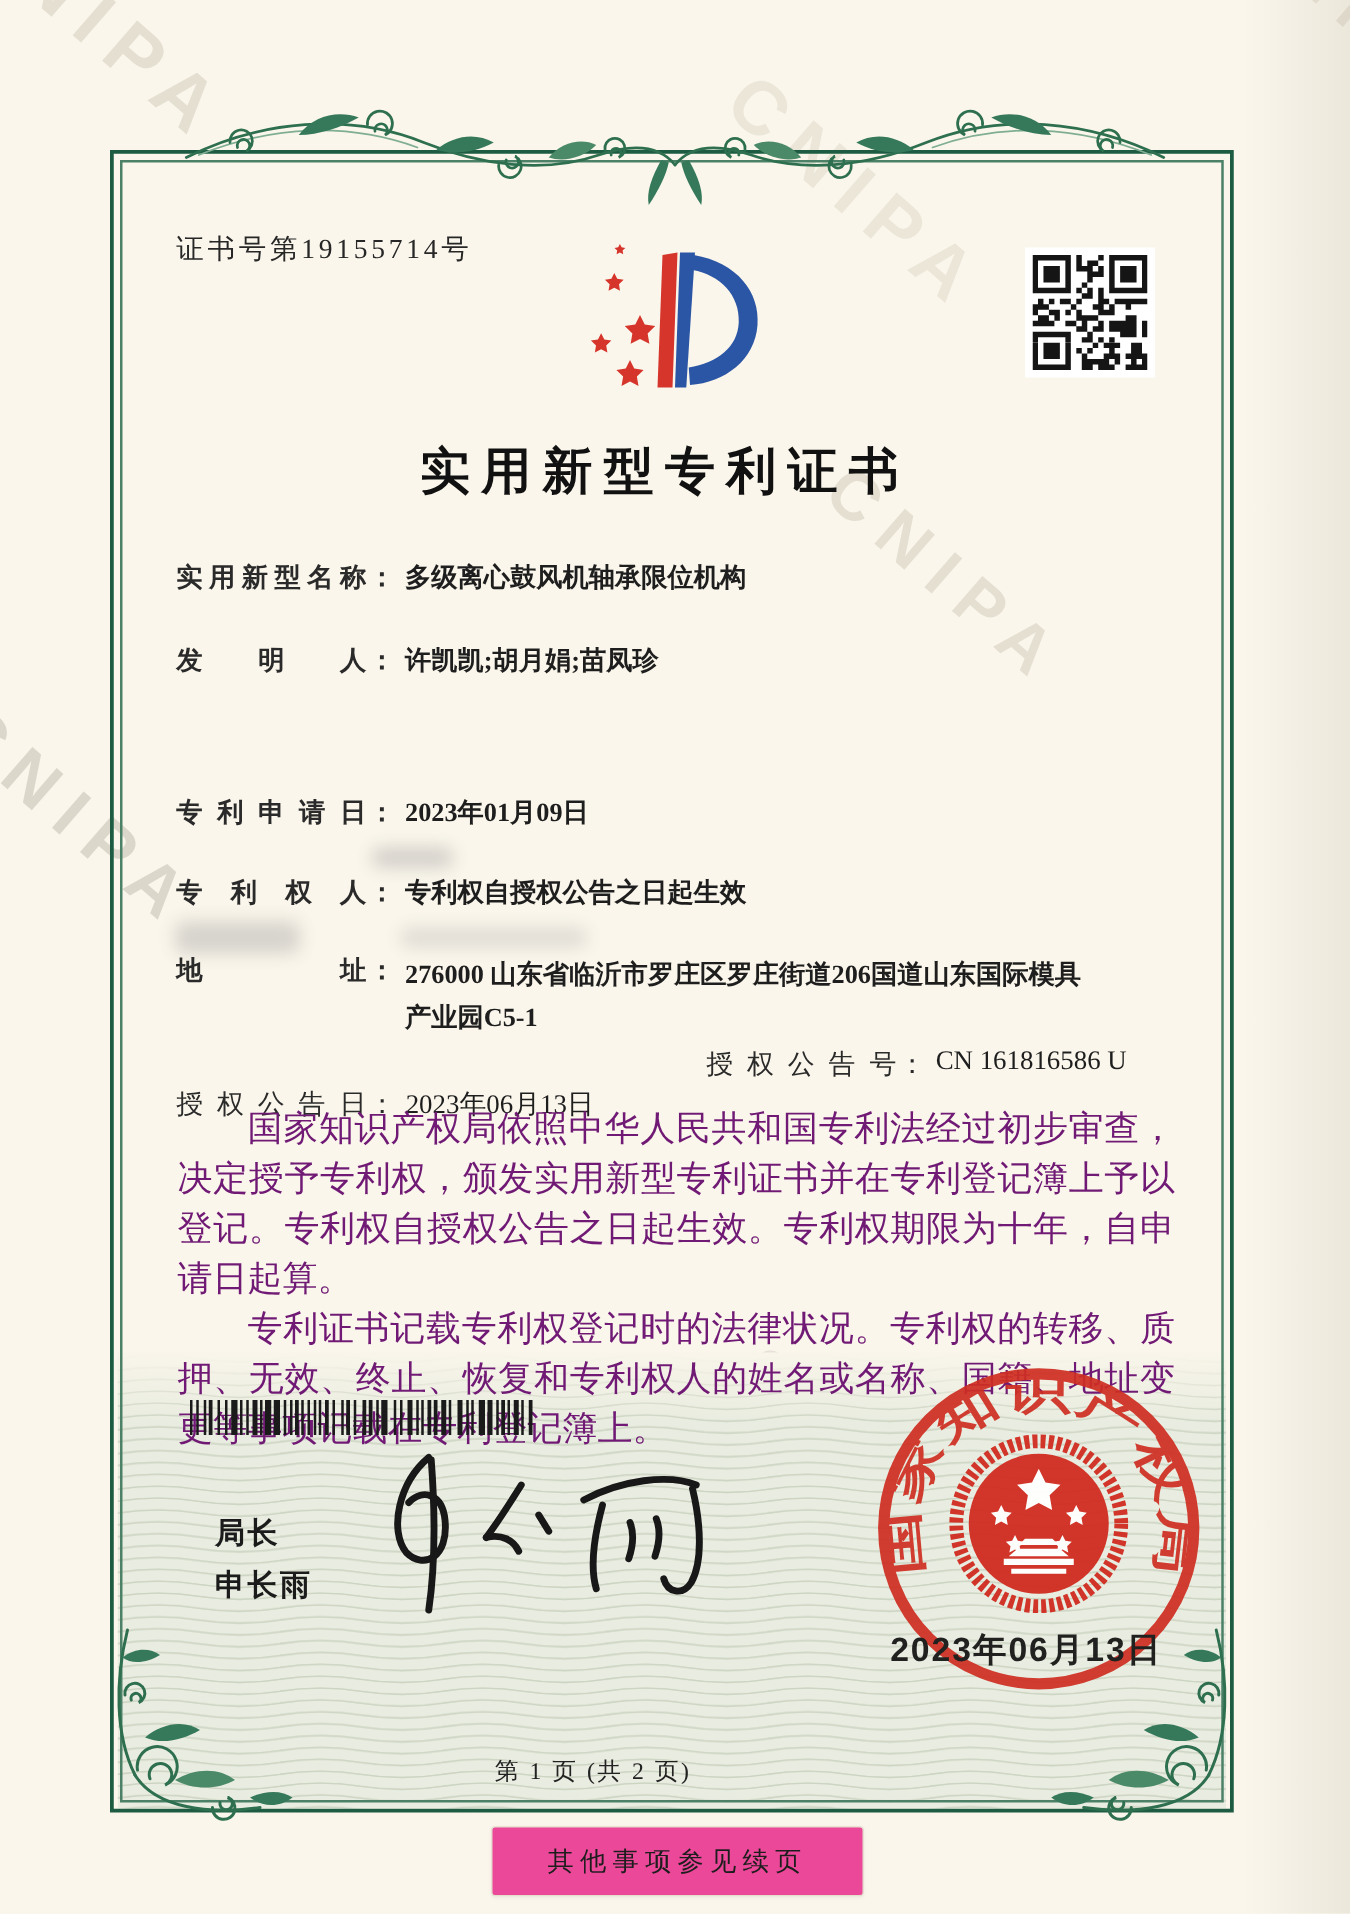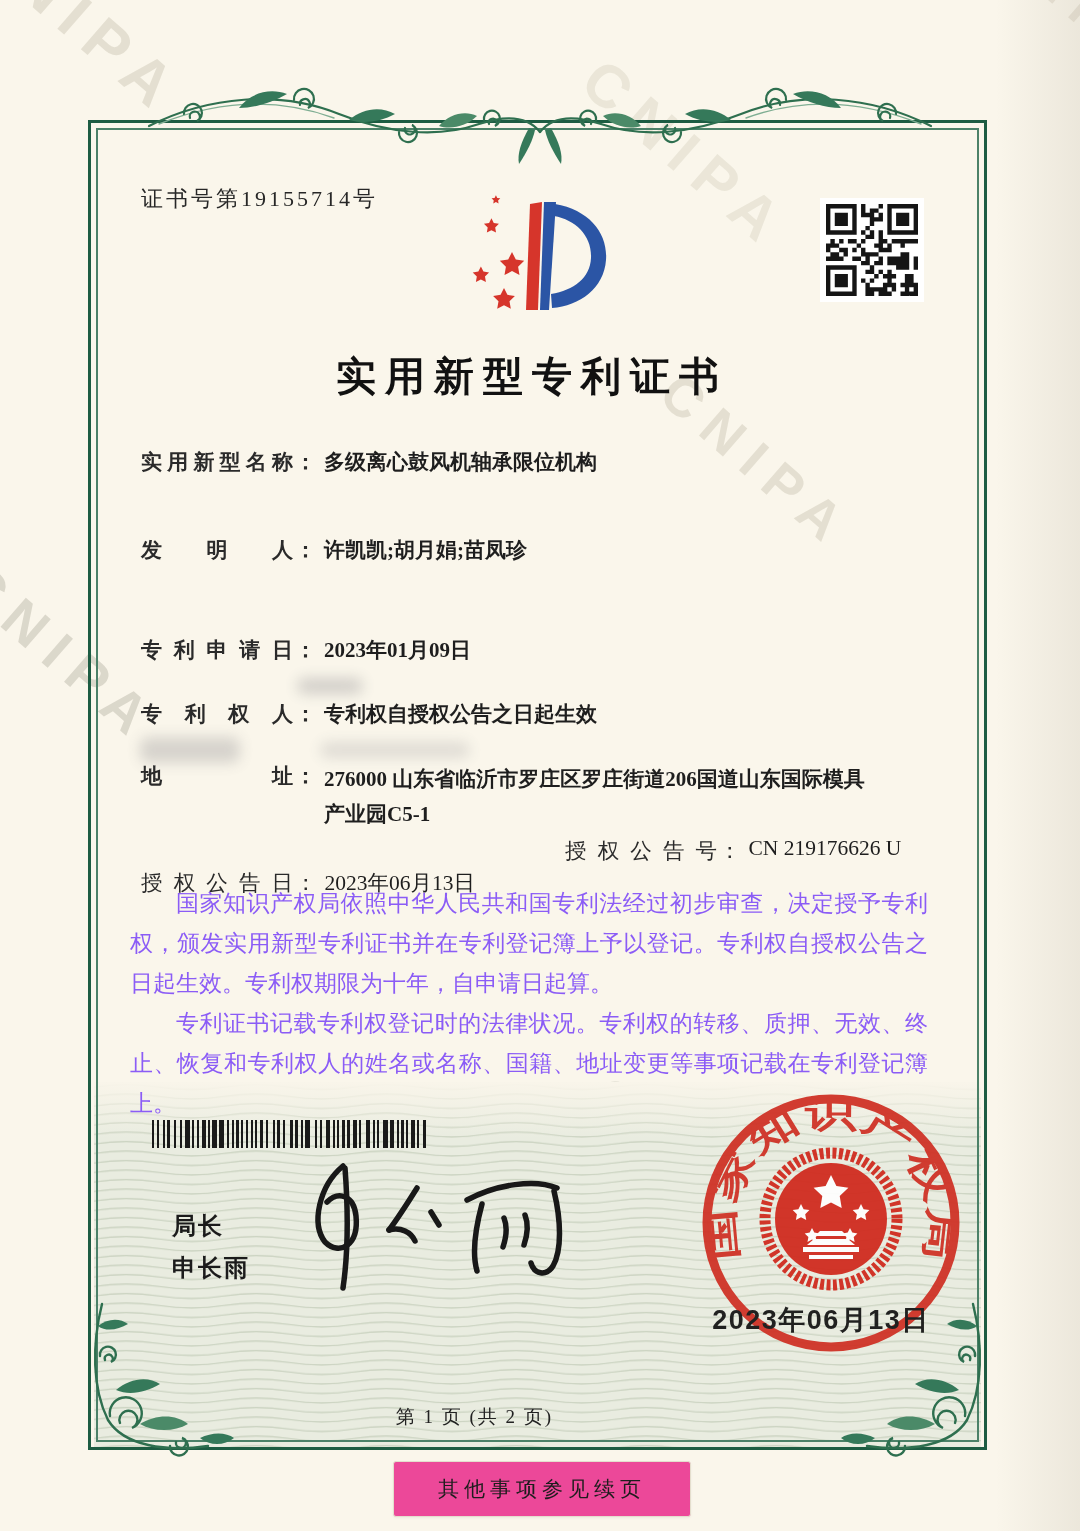--- a/index.html
+++ b/index.html
@@ -29,22 +29,22 @@
 
   
   .frow{position:absolute;left:141px;font-size:21px;color:#222;white-space:nowrap;font-weight:bold;}
   .f-label{display:inline-block;width:152px;text-align:justify;text-align-last:justify;color:#2a2a2a;vertical-align:top;}
   .f-colon{display:inline-block;margin:0 8px 0 2px;color:#2a2a2a;vertical-align:top;}
   .f-value{display:inline-block;color:#1e1e1e;vertical-align:top;}
   .f-value.wrap{white-space:normal;width:560px;line-height:35px;}
   .frow2{position:absolute;font-size:21.5px;color:#222;white-space:nowrap;}
 
   
-  .paras{position:absolute;left:130px;top:884px;width:798px;font-size:23px;line-height:40px;
-         color:#8b5cf6;text-align:justify;}
+  .paras{position:absolute;left:142px;top:884px;width:798px;font-size:28px;line-height:40px;
+         color:#701a75;text-align:justify;}
   .paras p{margin:0;text-indent:2em;}
 
   
   .barcode{position:absolute;left:152px;top:1120px;}
 
   
   .signer-title{position:absolute;left:172px;top:1210px;font-size:24px;color:#1b1b1b;font-weight:600;letter-spacing:2px;text-align:right;}
   .signer-name{position:absolute;left:172px;top:1252px;font-size:24px;color:#1b1b1b;font-weight:600;letter-spacing:2px;}
   .signature{position:absolute;left:255px;top:1158px;pointer-events:none;}
 
@@ -161,37 +161,37 @@
     <svg id="qr-svg" width="92" height="92" viewBox="0 0 92 92">
         <path d="M0.00,0.00h4.38v4.38h-4.38zM0.00,4.38h4.38v4.38h-4.38zM0.00,8.76h4.38v4.38h-4.38zM0.00,13.14h4.38v4.38h-4.38zM0.00,17.52h4.38v4.38h-4.38zM0.00,21.90h4.38v4.38h-4.38zM0.00,26.29h4.38v4.38h-4.38zM4.38,0.00h4.38v4.38h-4.38zM4.38,26.29h4.38v4.38h-4.38zM8.76,0.00h4.38v4.38h-4.38zM8.76,8.76h4.38v4.38h-4.38zM8.76,13.14h4.38v4.38h-4.38zM8.76,17.52h4.38v4.38h-4.38zM8.76,26.29h4.38v4.38h-4.38zM13.14,0.00h4.38v4.38h-4.38zM13.14,8.76h4.38v4.38h-4.38zM13.14,13.14h4.38v4.38h-4.38zM13.14,17.52h4.38v4.38h-4.38zM13.14,26.29h4.38v4.38h-4.38zM17.52,0.00h4.38v4.38h-4.38zM17.52,8.76h4.38v4.38h-4.38zM17.52,13.14h4.38v4.38h-4.38zM17.52,17.52h4.38v4.38h-4.38zM17.52,26.29h4.38v4.38h-4.38zM21.90,0.00h4.38v4.38h-4.38zM21.90,26.29h4.38v4.38h-4.38zM26.29,0.00h4.38v4.38h-4.38zM26.29,4.38h4.38v4.38h-4.38zM26.29,8.76h4.38v4.38h-4.38zM26.29,13.14h4.38v4.38h-4.38zM26.29,17.52h4.38v4.38h-4.38zM26.29,21.90h4.38v4.38h-4.38zM26.29,26.29h4.38v4.38h-4.38zM61.33,0.00h4.38v4.38h-4.38zM61.33,4.38h4.38v4.38h-4.38zM61.33,8.76h4.38v4.38h-4.38zM61.33,13.14h4.38v4.38h-4.38zM61.33,17.52h4.38v4.38h-4.38zM61.33,21.90h4.38v4.38h-4.38zM61.33,26.29h4.38v4.38h-4.38zM65.71,0.00h4.38v4.38h-4.38zM65.71,26.29h4.38v4.38h-4.38zM70.10,0.00h4.38v4.38h-4.38zM70.10,8.76h4.38v4.38h-4.38zM70.10,13.14h4.38v4.38h-4.38zM70.10,17.52h4.38v4.38h-4.38zM70.10,26.29h4.38v4.38h-4.38zM74.48,0.00h4.38v4.38h-4.38zM74.48,8.76h4.38v4.38h-4.38zM74.48,13.14h4.38v4.38h-4.38zM74.48,17.52h4.38v4.38h-4.38zM74.48,26.29h4.38v4.38h-4.38zM78.86,0.00h4.38v4.38h-4.38zM78.86,8.76h4.38v4.38h-4.38zM78.86,13.14h4.38v4.38h-4.38zM78.86,17.52h4.38v4.38h-4.38zM78.86,26.29h4.38v4.38h-4.38zM83.24,0.00h4.38v4.38h-4.38zM83.24,26.29h4.38v4.38h-4.38zM87.62,0.00h4.38v4.38h-4.38zM87.62,4.38h4.38v4.38h-4.38zM87.62,8.76h4.38v4.38h-4.38zM87.62,13.14h4.38v4.38h-4.38zM87.62,17.52h4.38v4.38h-4.38zM87.62,21.90h4.38v4.38h-4.38zM87.62,26.29h4.38v4.38h-4.38zM0.00,61.33h4.38v4.38h-4.38zM0.00,65.71h4.38v4.38h-4.38zM0.00,70.10h4.38v4.38h-4.38zM0.00,74.48h4.38v4.38h-4.38zM0.00,78.86h4.38v4.38h-4.38zM0.00,83.24h4.38v4.38h-4.38zM0.00,87.62h4.38v4.38h-4.38zM4.38,61.33h4.38v4.38h-4.38zM4.38,87.62h4.38v4.38h-4.38zM8.76,61.33h4.38v4.38h-4.38zM8.76,70.10h4.38v4.38h-4.38zM8.76,74.48h4.38v4.38h-4.38zM8.76,78.86h4.38v4.38h-4.38zM8.76,87.62h4.38v4.38h-4.38zM13.14,61.33h4.38v4.38h-4.38zM13.14,70.10h4.38v4.38h-4.38zM13.14,74.48h4.38v4.38h-4.38zM13.14,78.86h4.38v4.38h-4.38zM13.14,87.62h4.38v4.38h-4.38zM17.52,61.33h4.38v4.38h-4.38zM17.52,70.10h4.38v4.38h-4.38zM17.52,74.48h4.38v4.38h-4.38zM17.52,78.86h4.38v4.38h-4.38zM17.52,87.62h4.38v4.38h-4.38zM21.90,61.33h4.38v4.38h-4.38zM21.90,87.62h4.38v4.38h-4.38zM26.29,61.33h4.38v4.38h-4.38zM26.29,65.71h4.38v4.38h-4.38zM26.29,70.10h4.38v4.38h-4.38zM26.29,74.48h4.38v4.38h-4.38zM26.29,78.86h4.38v4.38h-4.38zM26.29,83.24h4.38v4.38h-4.38zM26.29,87.62h4.38v4.38h-4.38zM35.05,26.29h4.38v4.38h-4.38zM26.29,35.05h4.38v4.38h-4.38zM43.81,26.29h4.38v4.38h-4.38zM26.29,43.81h4.38v4.38h-4.38zM52.57,26.29h4.38v4.38h-4.38zM26.29,52.57h4.38v4.38h-4.38zM35.05,0.00h4.38v4.38h-4.38zM52.57,0.00h4.38v4.38h-4.38zM35.05,4.38h4.38v4.38h-4.38zM43.81,4.38h4.38v4.38h-4.38zM48.19,4.38h4.38v4.38h-4.38zM35.05,8.76h4.38v4.38h-4.38zM39.43,8.76h4.38v4.38h-4.38zM43.81,8.76h4.38v4.38h-4.38zM52.57,8.76h4.38v4.38h-4.38zM43.81,13.14h4.38v4.38h-4.38zM48.19,13.14h4.38v4.38h-4.38zM52.57,13.14h4.38v4.38h-4.38zM43.81,17.52h4.38v4.38h-4.38zM39.43,21.90h4.38v4.38h-4.38zM39.43,30.67h4.38v4.38h-4.38zM43.81,30.67h4.38v4.38h-4.38zM52.57,30.67h4.38v4.38h-4.38zM4.38,35.05h4.38v4.38h-4.38zM13.14,35.05h4.38v4.38h-4.38zM21.90,35.05h4.38v4.38h-4.38zM35.05,35.05h4.38v4.38h-4.38zM52.57,35.05h4.38v4.38h-4.38zM56.95,35.05h4.38v4.38h-4.38zM65.71,35.05h4.38v4.38h-4.38zM70.10,35.05h4.38v4.38h-4.38zM74.48,35.05h4.38v4.38h-4.38zM78.86,35.05h4.38v4.38h-4.38zM83.24,35.05h4.38v4.38h-4.38zM87.62,35.05h4.38v4.38h-4.38zM0.00,39.43h4.38v4.38h-4.38zM4.38,39.43h4.38v4.38h-4.38zM8.76,39.43h4.38v4.38h-4.38zM30.67,39.43h4.38v4.38h-4.38zM48.19,39.43h4.38v4.38h-4.38zM52.57,39.43h4.38v4.38h-4.38zM61.33,39.43h4.38v4.38h-4.38zM74.48,39.43h4.38v4.38h-4.38zM0.00,43.81h4.38v4.38h-4.38zM13.14,43.81h4.38v4.38h-4.38zM17.52,43.81h4.38v4.38h-4.38zM35.05,43.81h4.38v4.38h-4.38zM52.57,43.81h4.38v4.38h-4.38zM56.95,43.81h4.38v4.38h-4.38zM61.33,43.81h4.38v4.38h-4.38zM4.38,48.19h4.38v4.38h-4.38zM8.76,48.19h4.38v4.38h-4.38zM17.52,48.19h4.38v4.38h-4.38zM35.05,48.19h4.38v4.38h-4.38zM39.43,48.19h4.38v4.38h-4.38zM43.81,48.19h4.38v4.38h-4.38zM48.19,48.19h4.38v4.38h-4.38zM74.48,48.19h4.38v4.38h-4.38zM78.86,48.19h4.38v4.38h-4.38zM0.00,52.57h4.38v4.38h-4.38zM4.38,52.57h4.38v4.38h-4.38zM8.76,52.57h4.38v4.38h-4.38zM13.14,52.57h4.38v4.38h-4.38zM30.67,52.57h4.38v4.38h-4.38zM39.43,52.57h4.38v4.38h-4.38zM52.57,52.57h4.38v4.38h-4.38zM61.33,52.57h4.38v4.38h-4.38zM65.71,52.57h4.38v4.38h-4.38zM70.10,52.57h4.38v4.38h-4.38zM74.48,52.57h4.38v4.38h-4.38zM78.86,52.57h4.38v4.38h-4.38zM87.62,52.57h4.38v4.38h-4.38zM35.05,56.95h4.38v4.38h-4.38zM39.43,56.95h4.38v4.38h-4.38zM48.19,56.95h4.38v4.38h-4.38zM52.57,56.95h4.38v4.38h-4.38zM61.33,56.95h4.38v4.38h-4.38zM65.71,56.95h4.38v4.38h-4.38zM70.10,56.95h4.38v4.38h-4.38zM74.48,56.95h4.38v4.38h-4.38zM78.86,56.95h4.38v4.38h-4.38zM87.62,56.95h4.38v4.38h-4.38zM43.81,61.33h4.38v4.38h-4.38zM70.10,61.33h4.38v4.38h-4.38zM74.48,61.33h4.38v4.38h-4.38zM78.86,61.33h4.38v4.38h-4.38zM87.62,61.33h4.38v4.38h-4.38zM39.43,65.71h4.38v4.38h-4.38zM43.81,65.71h4.38v4.38h-4.38zM52.57,65.71h4.38v4.38h-4.38zM61.33,65.71h4.38v4.38h-4.38zM48.19,70.10h4.38v4.38h-4.38zM56.95,70.10h4.38v4.38h-4.38zM61.33,70.10h4.38v4.38h-4.38zM65.71,70.10h4.38v4.38h-4.38zM78.86,70.10h4.38v4.38h-4.38zM83.24,70.10h4.38v4.38h-4.38zM35.05,74.48h4.38v4.38h-4.38zM43.81,74.48h4.38v4.38h-4.38zM61.33,74.48h4.38v4.38h-4.38zM78.86,74.48h4.38v4.38h-4.38zM83.24,74.48h4.38v4.38h-4.38zM39.43,78.86h4.38v4.38h-4.38zM56.95,78.86h4.38v4.38h-4.38zM61.33,78.86h4.38v4.38h-4.38zM65.71,78.86h4.38v4.38h-4.38zM74.48,78.86h4.38v4.38h-4.38zM78.86,78.86h4.38v4.38h-4.38zM83.24,78.86h4.38v4.38h-4.38zM87.62,78.86h4.38v4.38h-4.38zM39.43,83.24h4.38v4.38h-4.38zM43.81,83.24h4.38v4.38h-4.38zM48.19,83.24h4.38v4.38h-4.38zM52.57,83.24h4.38v4.38h-4.38zM56.95,83.24h4.38v4.38h-4.38zM65.71,83.24h4.38v4.38h-4.38zM78.86,83.24h4.38v4.38h-4.38zM87.62,83.24h4.38v4.38h-4.38zM39.43,87.62h4.38v4.38h-4.38zM43.81,87.62h4.38v4.38h-4.38zM52.57,87.62h4.38v4.38h-4.38zM56.95,87.62h4.38v4.38h-4.38zM61.33,87.62h4.38v4.38h-4.38zM74.48,87.62h4.38v4.38h-4.38zM78.86,87.62h4.38v4.38h-4.38zM83.24,87.62h4.38v4.38h-4.38zM87.62,87.62h4.38v4.38h-4.38z" fill="#151515"></path>
       </svg>
   </div>
 
   <div class="title">实用新型专利证书</div>
 
   <div class="frow" style="top:448px;">
     <span class="f-label">实用新型名称</span><span class="f-colon">：</span><span class="f-value">多级离心鼓风机轴承限位机构</span>
   </div>
-  <div class="frow" style="top:536px;">
+  <div class="frow" style="top:514px;">
     <span class="f-label">发明人</span><span class="f-colon">：</span><span class="f-value">许凯凯;胡月娟;苗凤珍</span>
   </div>
   <div class="frow" style="top:636px;">
     <span class="f-label">专利申请日</span><span class="f-colon">：</span><span class="f-value">2023年01月09日</span>
   </div>
   <div class="frow" style="top:700px;">
     <span class="f-label">专利权人</span><span class="f-colon">：</span><span class="f-value">专利权自授权公告之日起生效</span>
   </div>
   <div class="frow" style="top:762px;">
     <span class="f-label">地址</span><span class="f-colon">：</span><span class="f-value wrap">276000 山东省临沂市罗庄区罗庄街道206国道山东国际模具产业园C5-1</span>
   </div>
   <div class="frow2" style="left:141px;top:868px;">
     <span class="f-label">授权公告日</span><span class="f-colon">：</span><span class="f-value">2023年06月13日</span>
   </div>
   <div class="frow2" style="left:565px;top:836px;">
-    <span class="f-label">授权公告号</span><span class="f-colon">：</span><span class="f-value">CN 219176626 U</span>
+    <span class="f-label">授权公告号</span><span class="f-colon">：</span><span class="f-value">CN 161816586 U</span>
   </div>
 
   <div class="paras">
     <p>国家知识产权局依照中华人民共和国专利法经过初步审查，决定授予专利权，颁发实用新型专利证书并在专利登记簿上予以登记。专利权自授权公告之日起生效。专利权期限为十年，自申请日起算。</p>
     <p>专利证书记载专利权登记时的法律状况。专利权的转移、质押、无效、终止、恢复和专利权人的姓名或名称、国籍、地址变更等事项记载在专利登记簿上。</p>
   </div>
 
   <div class="barcode">
     <svg id="bar-svg" width="275" height="28" viewBox="0 0 275 28">
         <rect x="0" y="0" width="2" height="28" fill="#1a1a1a"></rect>

